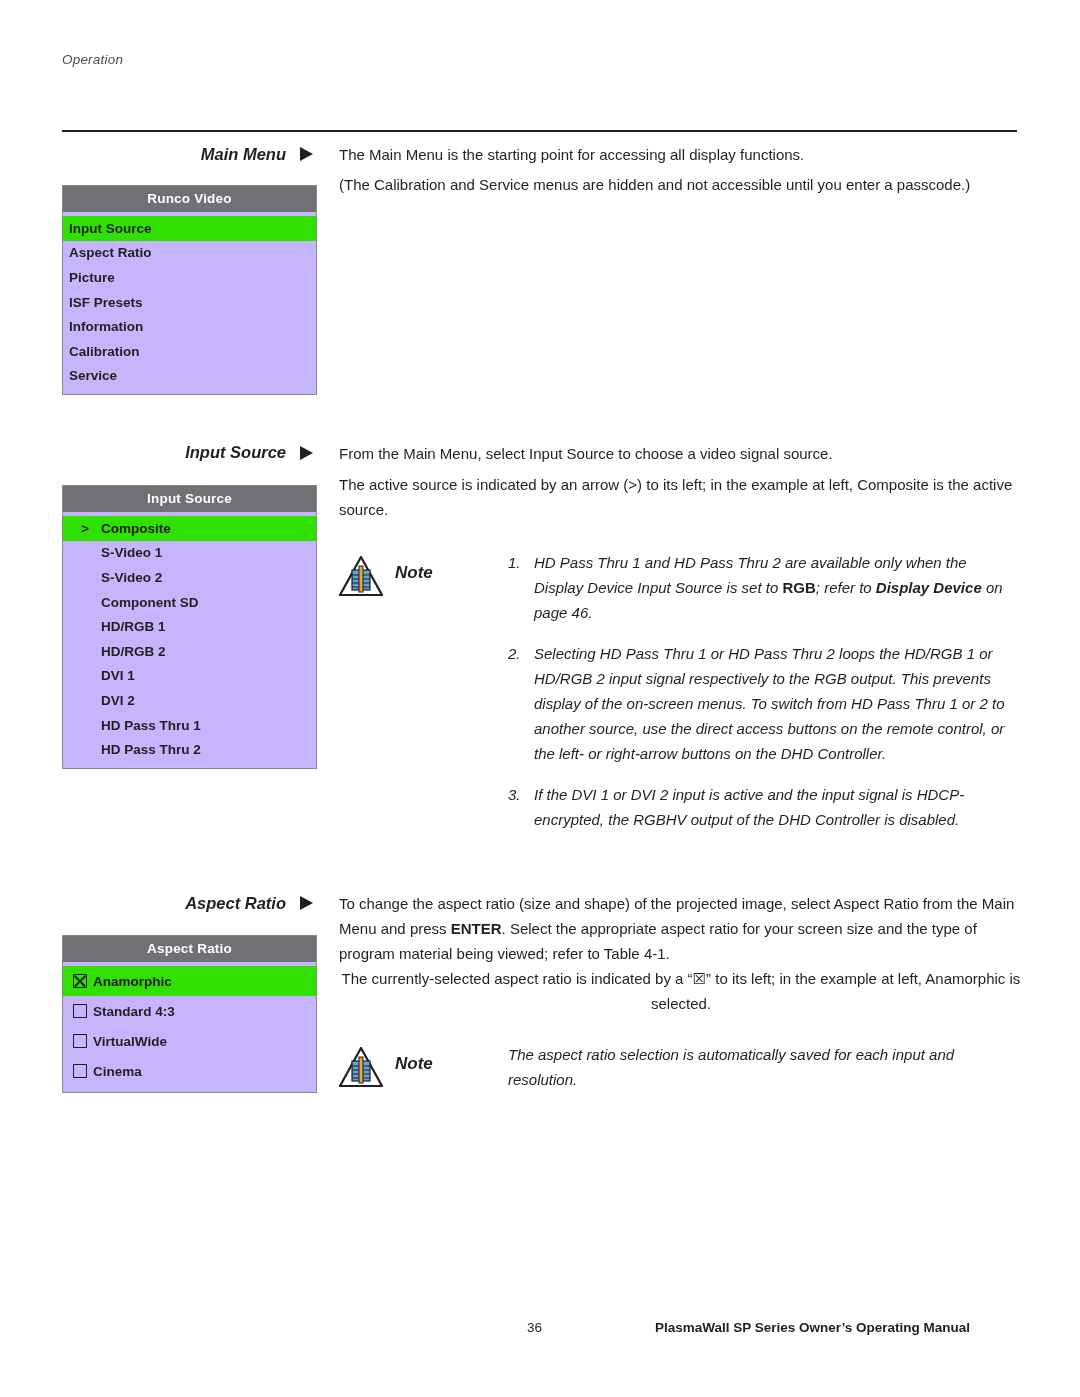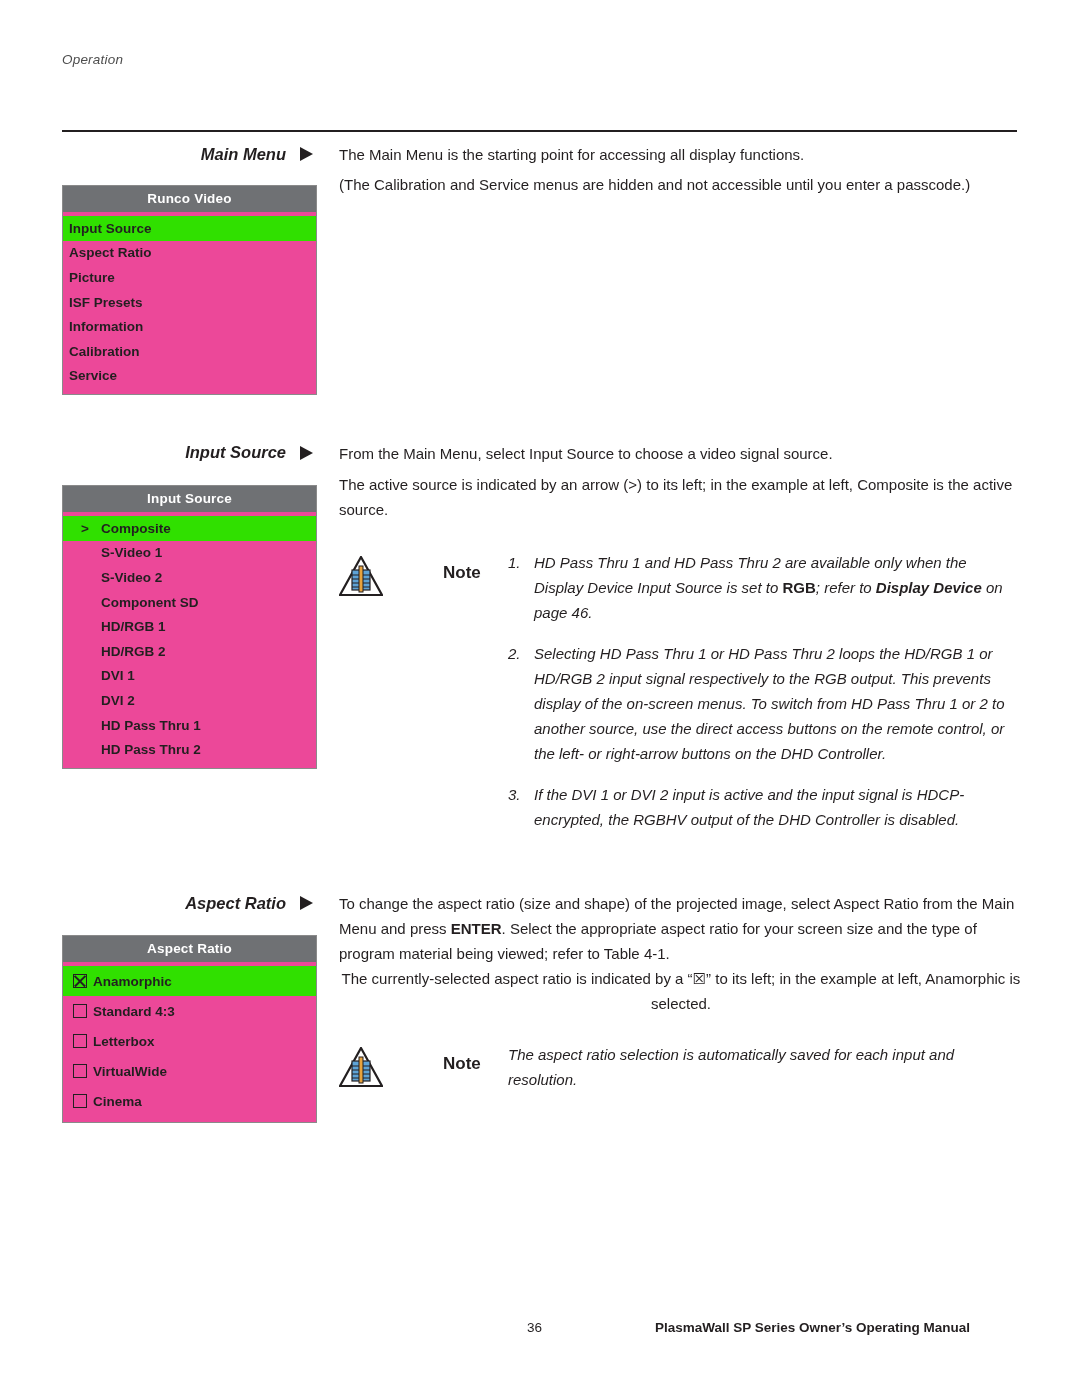--- a/index.html
+++ b/index.html
@@ -58,21 +58,21 @@
     border-top: 7px solid transparent;
     border-bottom: 7px solid transparent;
     border-left: 13px solid #231f20;
   }
 
   
   .osd {
     position: absolute;
     width: 255px;
     border: 1px solid #8a8a8a;
-    background: #ec4899;
+    background: #c4b5fd;
     box-sizing: border-box;
   }
   .osd-title {
     background: #6f7174;
     color: #ffffff;
     font-weight: bold;
     font-size: 13.5px;
     text-align: center;
     padding: 5px 0 6px 0;
     letter-spacing: 0.2px;
@@ -169,24 +169,24 @@
   .note-icon {
     position: absolute;
     left: 0; top: 0;
     width: 44px;
     height: 40px;
   }
   .note-word {
     position: absolute;
     left: 56px;
     top: 7px;
+    font-style: italic;
     font-weight: bold;
     font-size: 17px;
     color: #231f20;
-    margin-left: 48px;
   }
 
   
   .footer-page {
     position: absolute;
     left: 527px;
     top: 1320px;
     font-size: 13.5px;
     color: #231f20;
   }
@@ -330,24 +330,20 @@
       <div class="osd-row hl" style="height:30px;">
         <span class="osd-marker"><span class="chk on"></span></span>
         <span class="osd-text">Anamorphic</span>
       </div>
       <div class="osd-row" style="height:30px;">
         <span class="osd-marker"><span class="chk"></span></span>
         <span class="osd-text">Standard 4:3</span>
       </div>
       <div class="osd-row" style="height:30px;">
         <span class="osd-marker"><span class="chk"></span></span>
-        <span class="osd-text">Letterbox</span>
-      </div>
-      <div class="osd-row" style="height:30px;">
-        <span class="osd-marker"><span class="chk"></span></span>
         <span class="osd-text">VirtualWide</span>
       </div>
       <div class="osd-row" style="height:30px;">
         <span class="osd-marker"><span class="chk"></span></span>
         <span class="osd-text">Cinema</span>
       </div>
     </div>
   </div>
 
   <div class="body-text" style="left:339px; top:891px; width:684px;">

